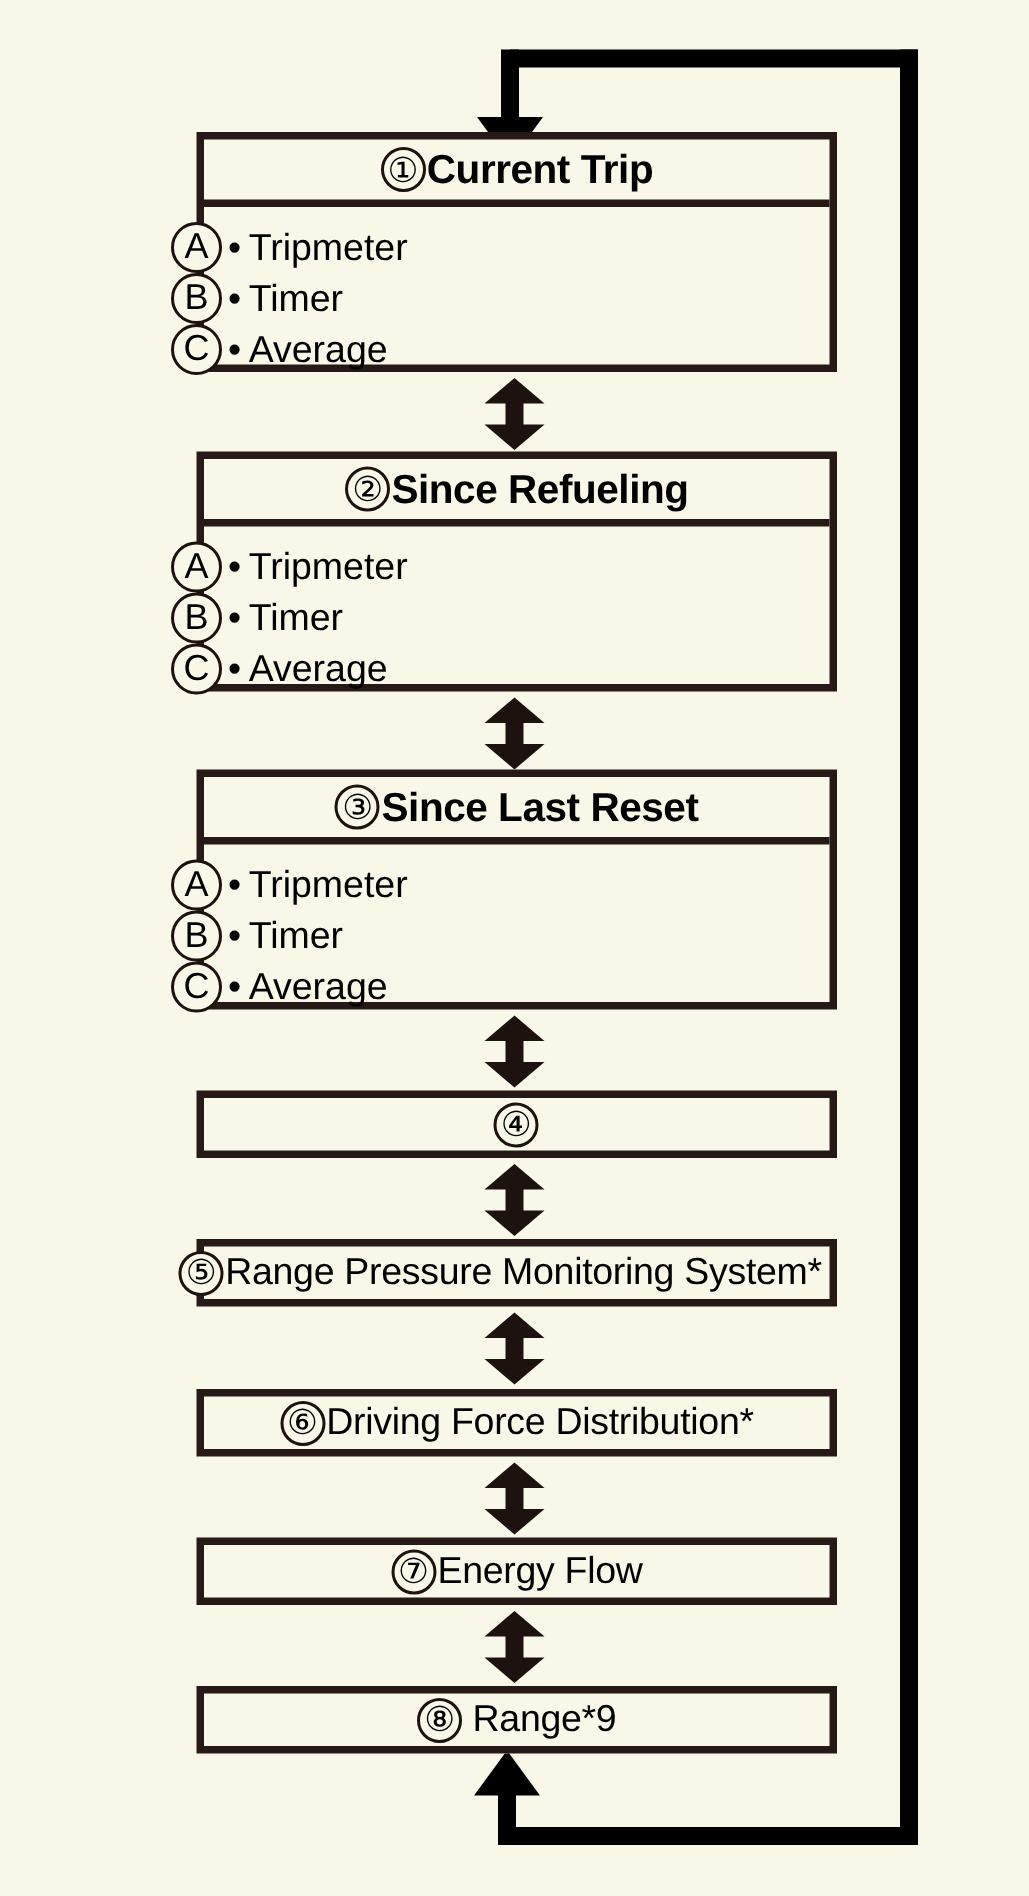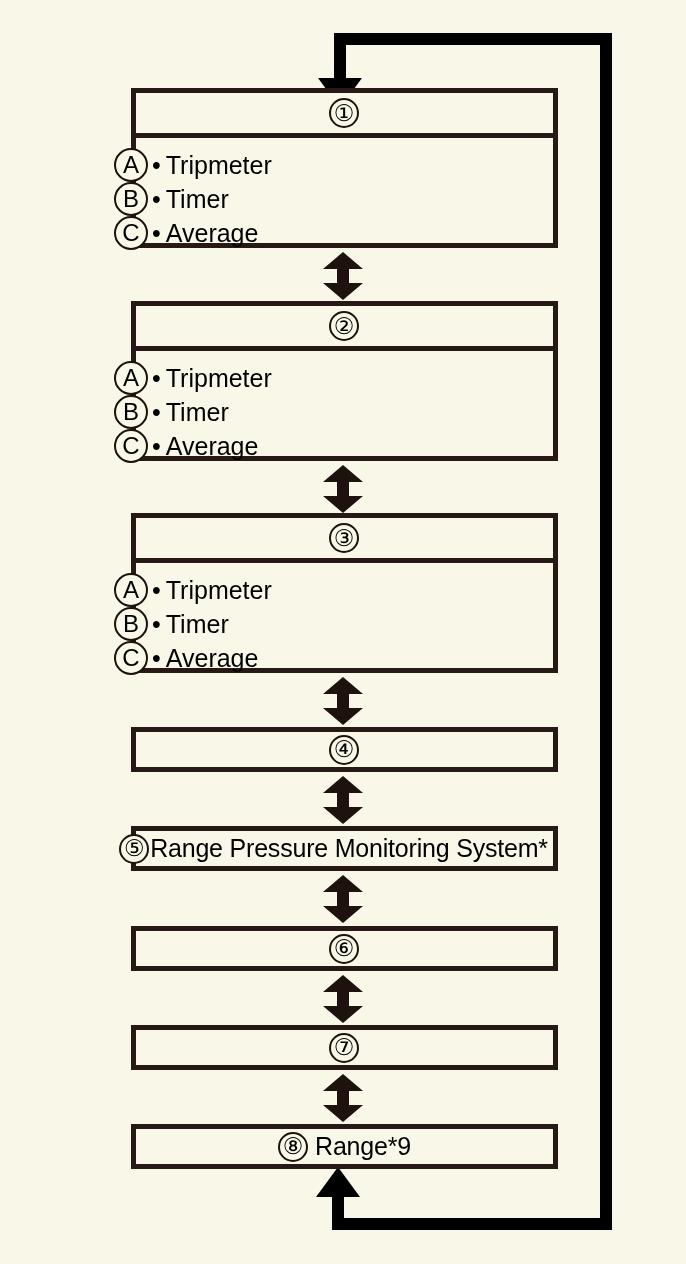--- a/index.html
+++ b/index.html
@@ -170,20 +170,21 @@
   <div class="loop-seg loop-right"></div>
   <div class="loop-seg loop-bottom"></div>
   <div class="loop-seg loop-down-stem"></div>
   <div class="loop-seg loop-up-stem"></div>
   <div class="loop-arrow-down"></div>
   <div class="loop-arrow-up"></div>
 
   <div class="box" style="left:131px; top:88px; width:427px; height:160px;">
     <div class="box-header">
       <span class="circ circ-num">①</span>
+      <span>Current Trip</span>
     </div>
     <div class="box-body" style="padding:10px 0 0 0;">
       <div class="list-row">
         <span class="circ circ-letter">A</span>
         <span class="row-text"><span class="bullet-dot">•</span><span>Tripmeter</span></span>
       </div>
       <div class="list-row">
         <span class="circ circ-letter">B</span>
         <span class="row-text"><span class="bullet-dot">•</span><span>Timer</span></span>
       </div>
@@ -196,20 +197,21 @@
 
   <div class="connector" style="left:323px; top:252px; height:48px;">
     <div class="head-up"></div>
     <div class="stem" style="top:10px; bottom:10px;"></div>
     <div class="head-down"></div>
   </div>
 
   <div class="box" style="left:131px; top:301px; width:427px; height:160px;">
     <div class="box-header">
       <span class="circ circ-num">②</span>
+      <span>Since Refueling</span>
     </div>
     <div class="box-body" style="padding:10px 0 0 0;">
       <div class="list-row">
         <span class="circ circ-letter">A</span>
         <span class="row-text"><span class="bullet-dot">•</span><span>Tripmeter</span></span>
       </div>
       <div class="list-row">
         <span class="circ circ-letter">B</span>
         <span class="row-text"><span class="bullet-dot">•</span><span>Timer</span></span>
       </div>
@@ -222,20 +224,21 @@
 
   <div class="connector" style="left:323px; top:465px; height:48px;">
     <div class="head-up"></div>
     <div class="stem" style="top:10px; bottom:10px;"></div>
     <div class="head-down"></div>
   </div>
 
   <div class="box" style="left:131px; top:513px; width:427px; height:160px;">
     <div class="box-header">
       <span class="circ circ-num">③</span>
+      <span>Since Last Reset</span>
     </div>
     <div class="box-body" style="padding:10px 0 0 0;">
       <div class="list-row">
         <span class="circ circ-letter">A</span>
         <span class="row-text"><span class="bullet-dot">•</span><span>Tripmeter</span></span>
       </div>
       <div class="list-row">
         <span class="circ circ-letter">B</span>
         <span class="row-text"><span class="bullet-dot">•</span><span>Timer</span></span>
       </div>
@@ -268,30 +271,32 @@
   </div>
 
   <div class="connector" style="left:323px; top:875px; height:48px;">
     <div class="head-up"></div>
     <div class="stem" style="top:10px; bottom:10px;"></div>
     <div class="head-down"></div>
   </div>
 
   <div class="box box-simple" style="left:131px; top:926px; width:427px; height:45px;">
     <span class="circ circ-num">⑥</span>
+    <span>Driving Force Distribution*</span>
   </div>
 
   <div class="connector" style="left:323px; top:975px; height:48px;">
     <div class="head-up"></div>
     <div class="stem" style="top:10px; bottom:10px;"></div>
     <div class="head-down"></div>
   </div>
 
   <div class="box box-simple" style="left:131px; top:1025px; width:427px; height:45px;">
     <span class="circ circ-num">⑦</span>
+    <span>Energy Flow</span>
   </div>
 
   <div class="connector" style="left:323px; top:1074px; height:48px;">
     <div class="head-up"></div>
     <div class="stem" style="top:10px; bottom:10px;"></div>
     <div class="head-down"></div>
   </div>
 
   <div class="box box-simple" style="left:131px; top:1124px; width:427px; height:45px;">
     <span class="circ circ-num gap">⑧</span>

